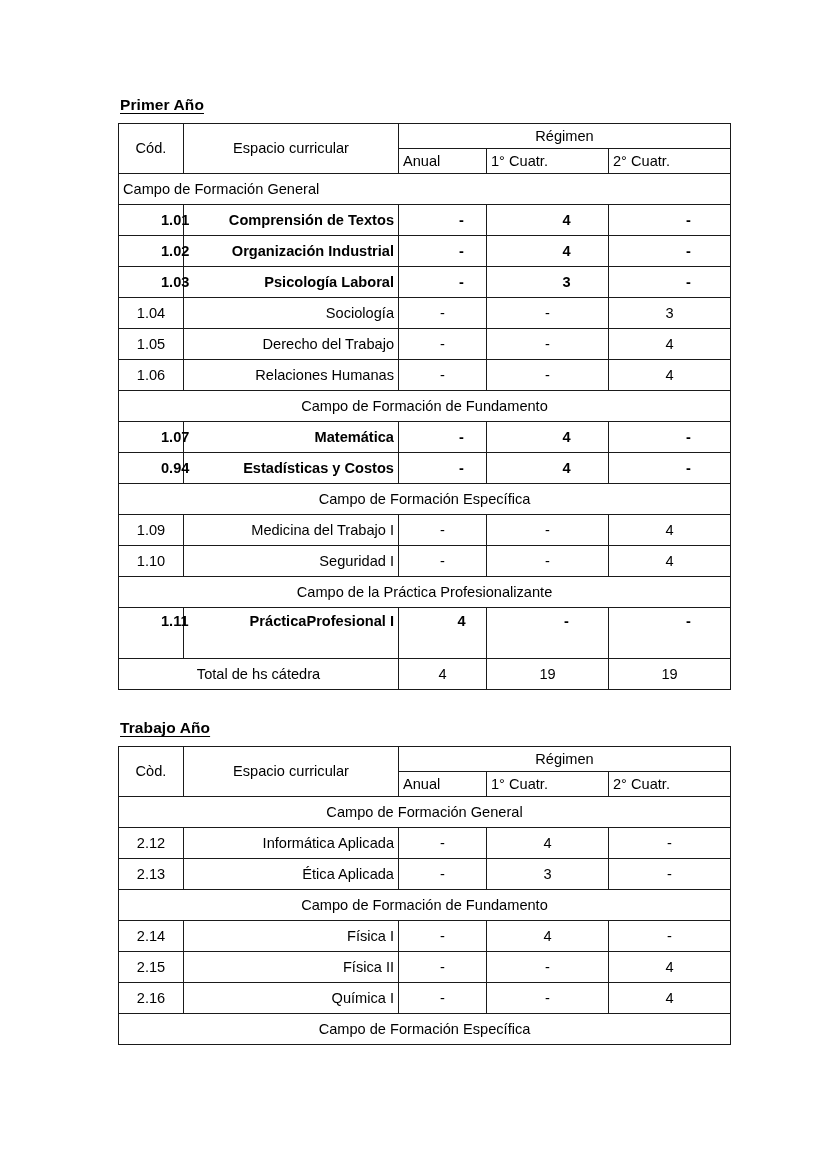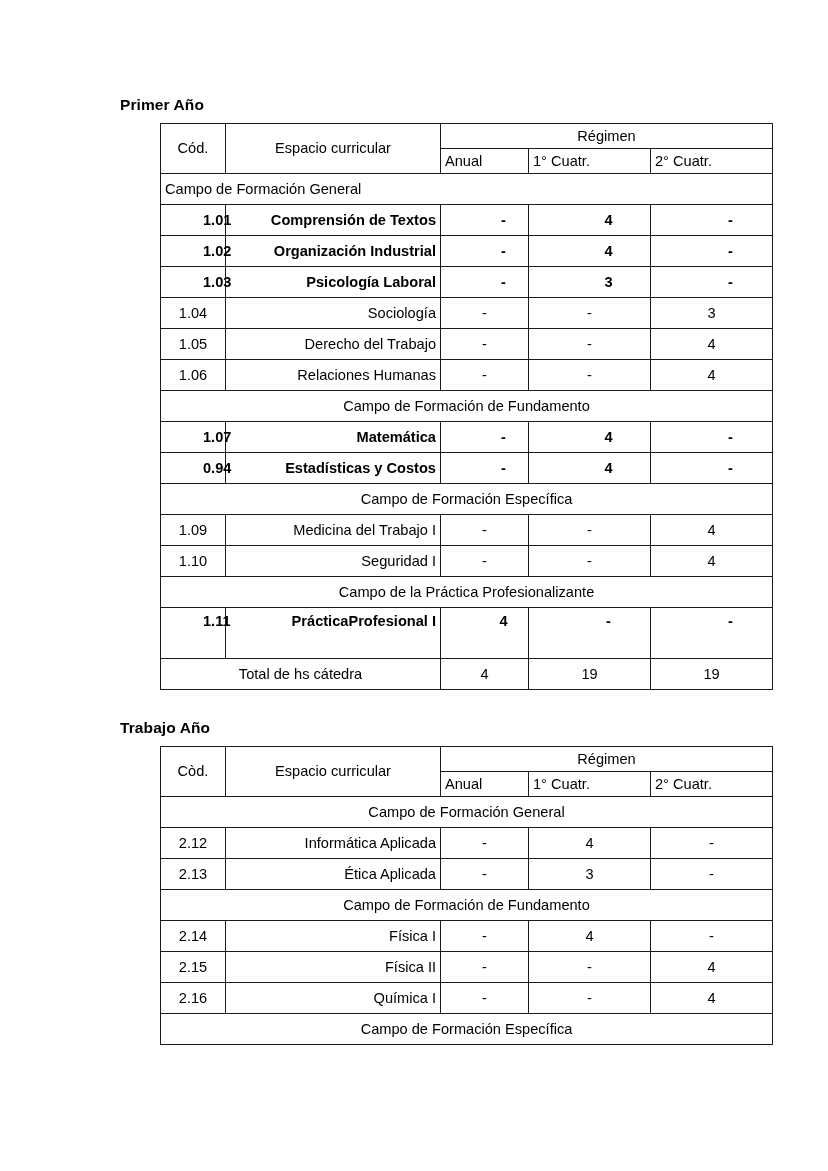--- a/index.html
+++ b/index.html
@@ -23,34 +23,34 @@
   }
   .content {
     position: absolute;
     left: 118px;
     top: 96px;
     width: 612px;
   }
   .section-title {
     font-size: 15.5px;
     font-weight: bold;
+    text-decoration: underline;
     text-underline-offset: 3px;
     letter-spacing: 0.1px;
     margin: 0 0 10px 2px;
     line-height: 1.1;
   }
   .gap {
     height: 29px;
   }
   table.curric {
     border-collapse: collapse;
     width: 612px;
     table-layout: fixed;
     background: #fff;
-    margin-left: 42px;
   }
   table.curric td,
   table.curric th {
     border: 1.3px solid #1a1a1a;
     font-weight: normal;
     font-size: 14.6px;
     color: #000;
     padding: 0 4px;
     vertical-align: middle;
     line-height: 1.15;

